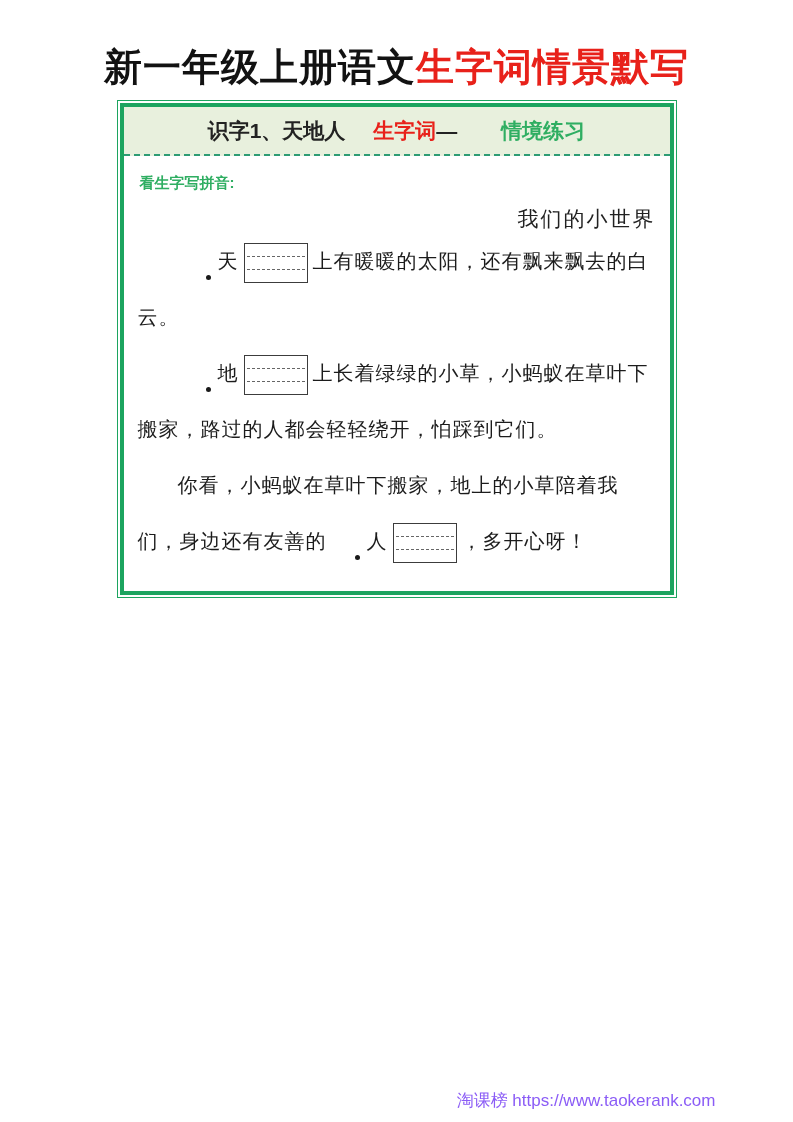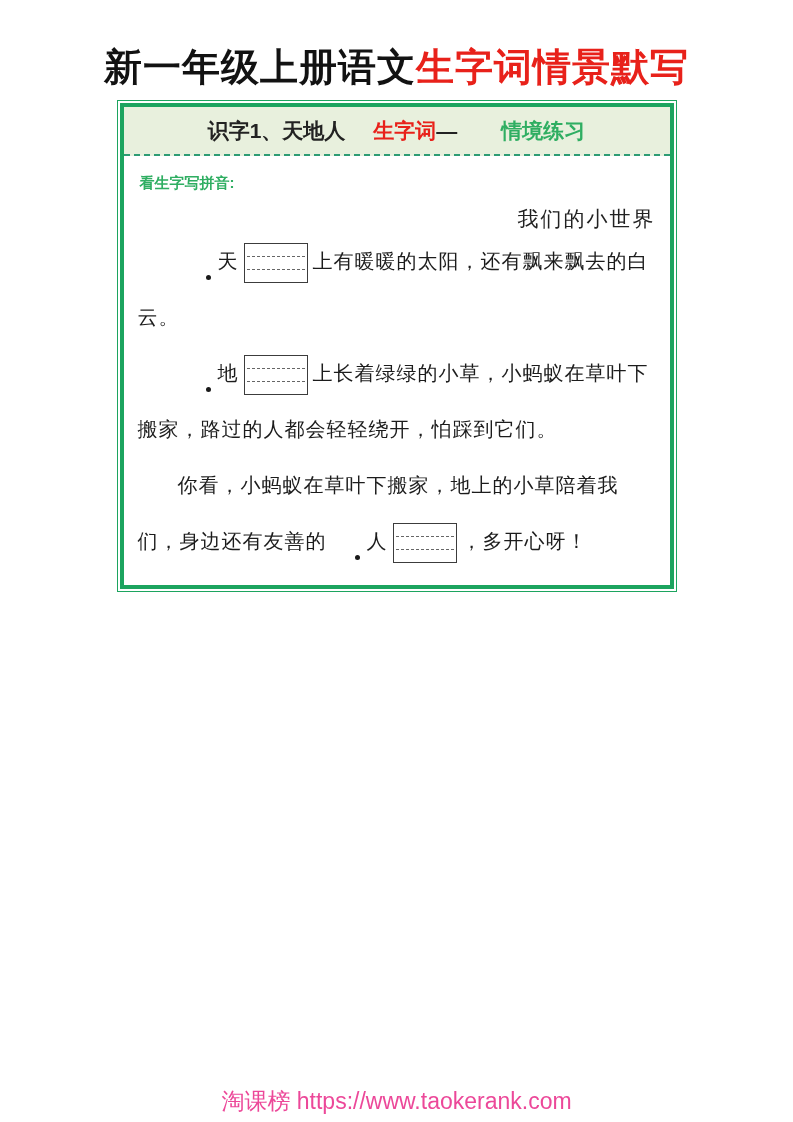--- a/index.html
+++ b/index.html
@@ -42,21 +42,21 @@
     font-size: 21px;
     font-weight: bold;
     color: #222222;
     padding: 10px 0 9px;
   }
   .lesson { margin-right: 28px; }
   .tag-red { color: var(--red, #e8211a); margin-top: 7px; }
   .tag-dash { color: #222222; }
   .tag-green { color: var(--green-text, #2fae62); margin-left: 44px; }
 
-  .box-content { padding: 16px 14px 16px; }
+  .box-content { padding: 16px 14px 22px; }
   .prompt {
     color: var(--green-text, #2fae62);
     font-size: 15px;
     font-weight: bold;
     margin: 2px 0 4px 2px;
   }
   .story-title {
     text-align: right;
     font-family: "DejaVu Serif", serif;
     font-size: 21px;
@@ -111,23 +111,24 @@
   .pinyin-box::after  { top: 25px; }
 
   .footer {
     position: absolute;
     left: 0;
     right: 0;
     bottom: 12px;
     text-align: center;
   }
   .site {
-    color: #ec4899;
-    font-size: 23px;
+    color: #8b5cf6;
+    font-size: 17px;
     line-height: 18px;
+    text-align: right;
   }
   .pageno {
     color: #3f3f3f;
     font-size: 13px;
     line-height: 14px;
   }
 </style>
 </head>
 <body>
 

